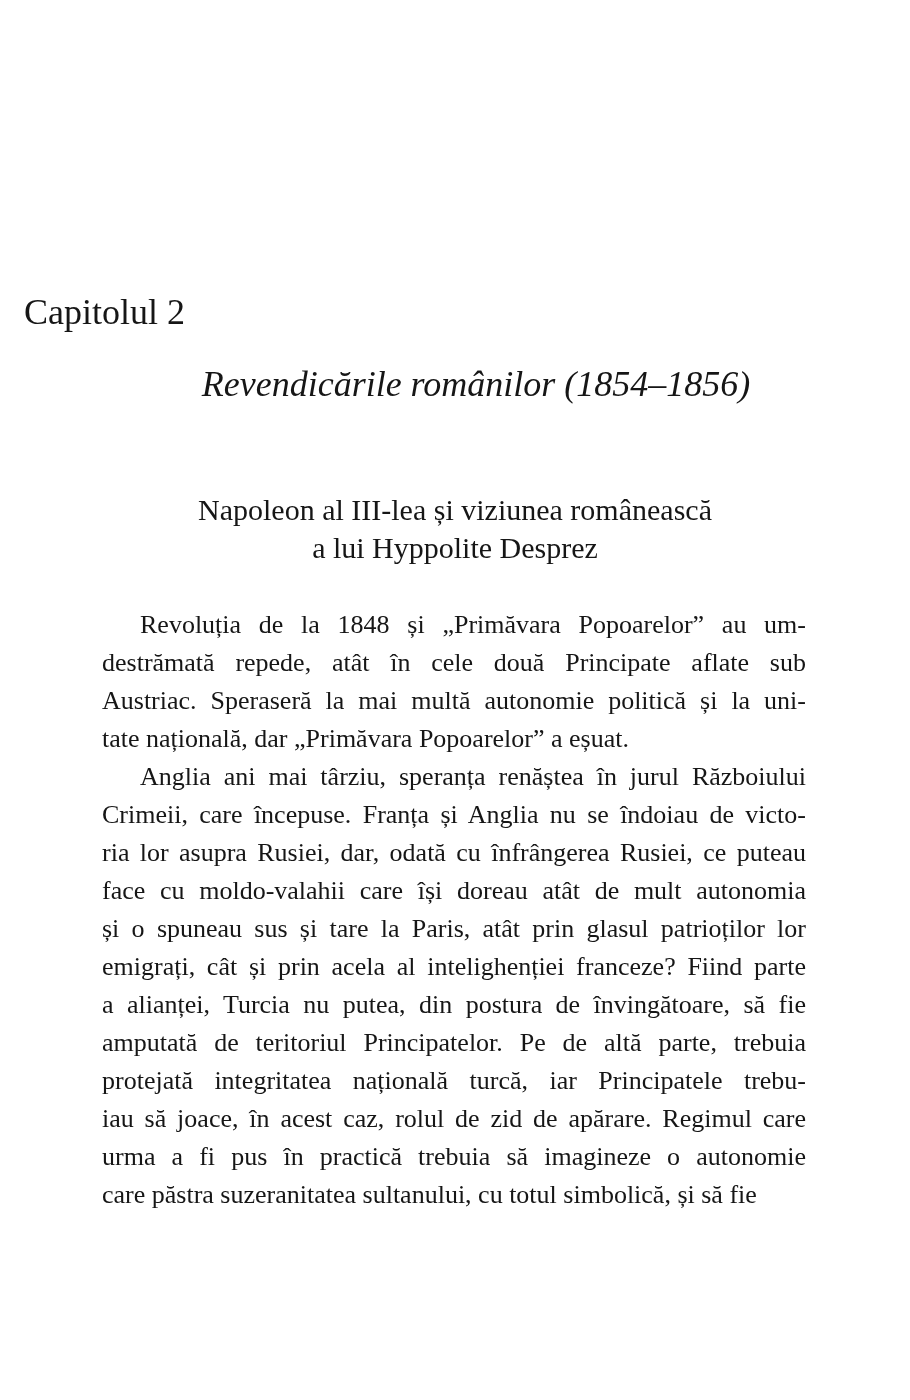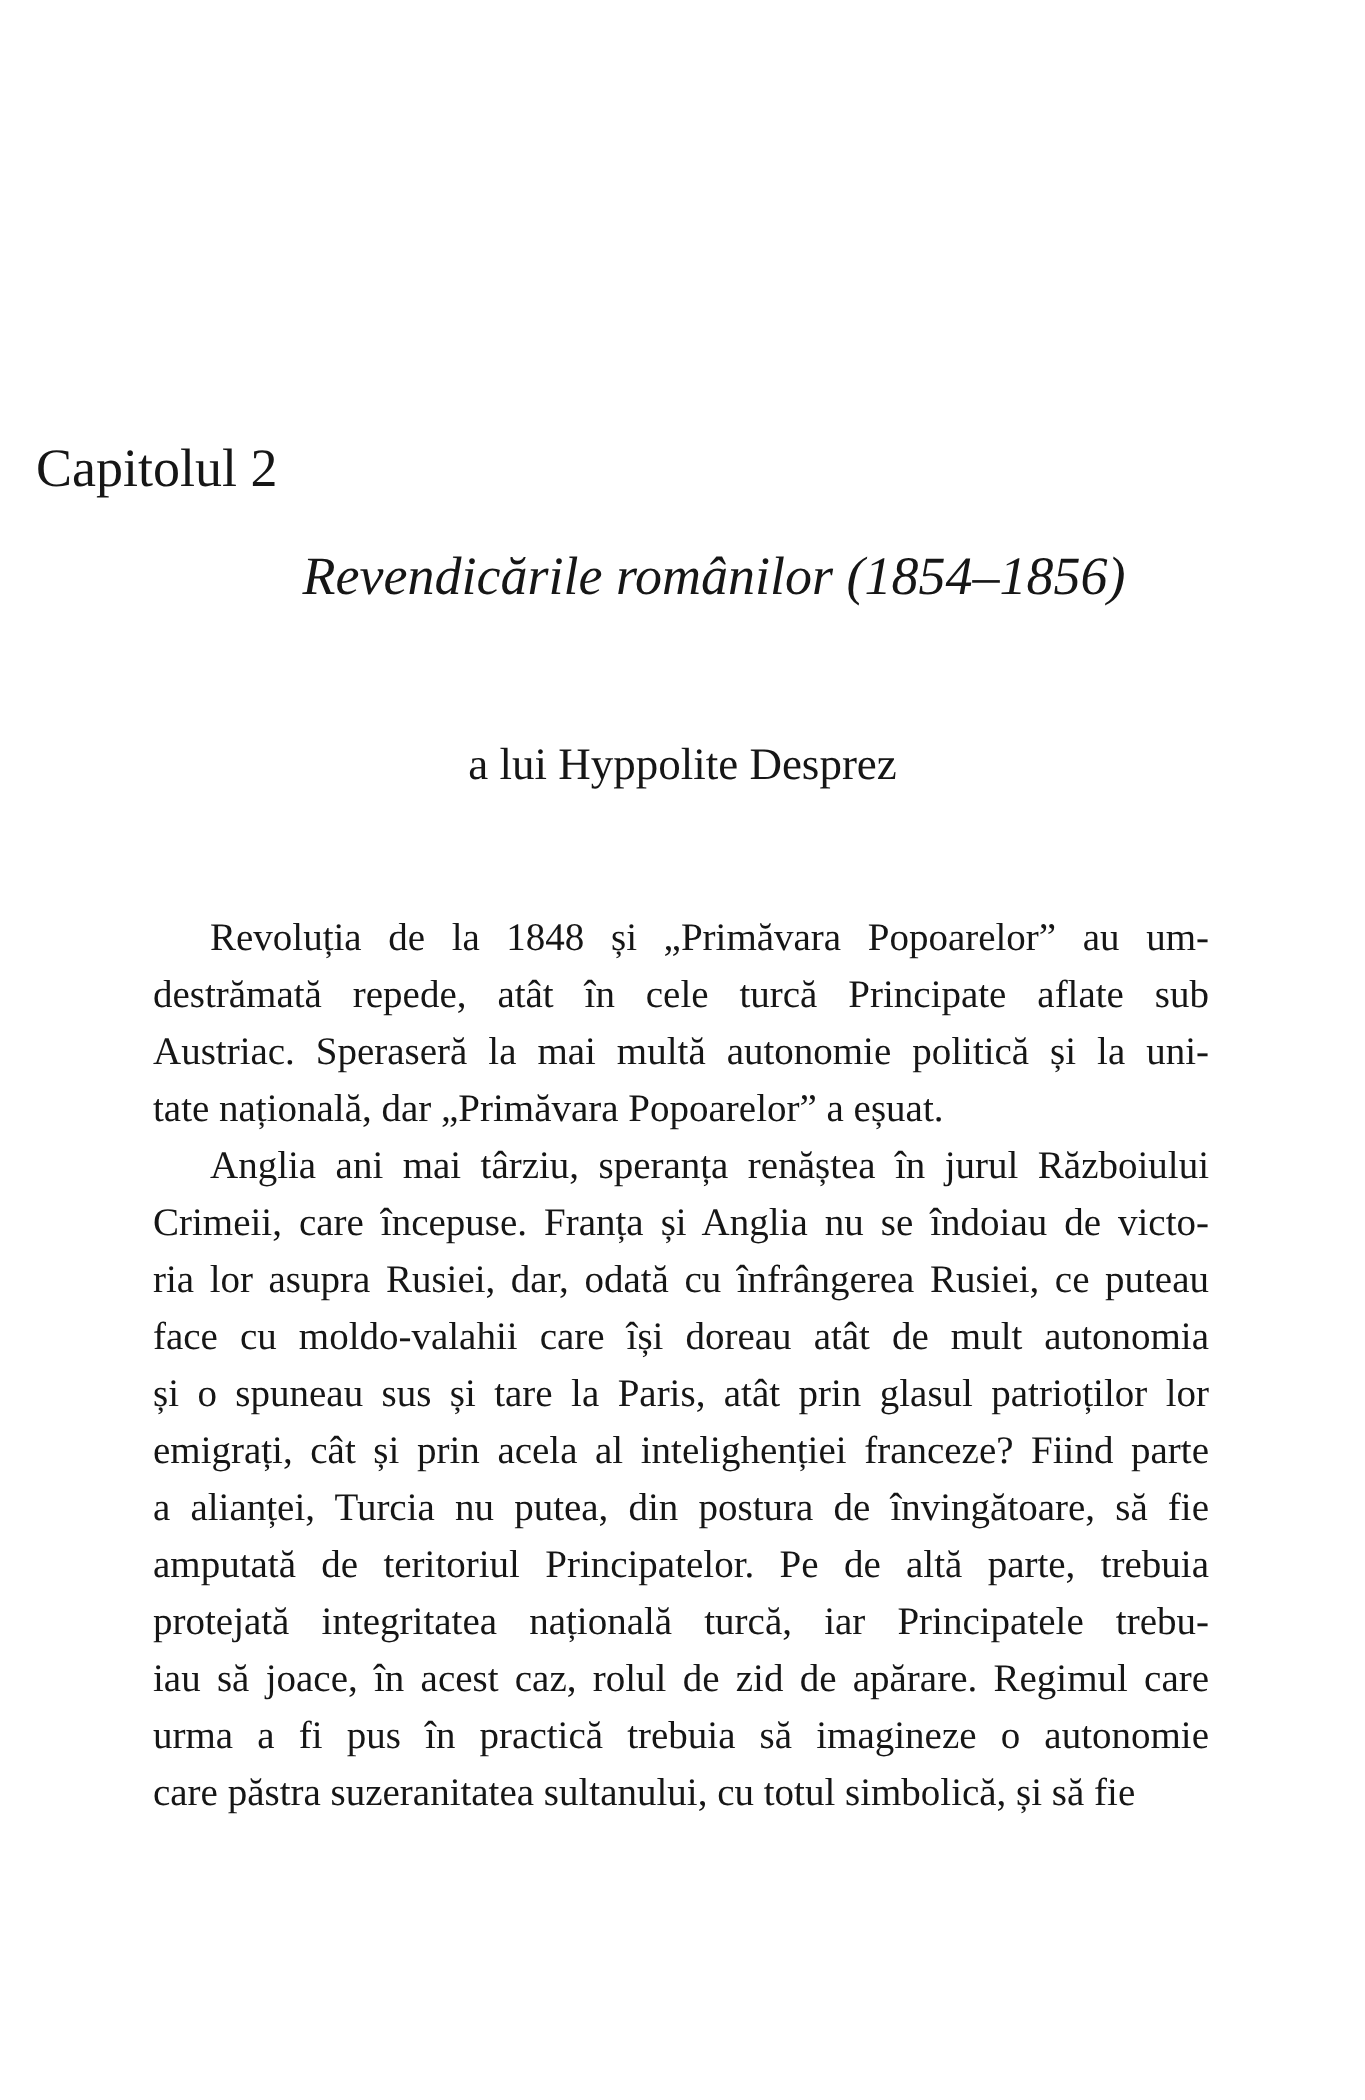--- a/index.html
+++ b/index.html
@@ -72,26 +72,27 @@
 </style>
 </head>
 <body>
 
 <div class="page">
   <h1 class="chapter-title">Capitolul 2</h1>
 
   <h2 class="chapter-subtitle">Revendicările românilor (1854–1856)</h2>
 
   <div class="section-heading">
+    <div>Napoleon al III-lea și viziunea românească</div>
     <div>a lui Hyppolite Desprez</div>
   </div>
 
   <div class="body-text" id="body-text">
       <div class="line first">Revoluția de la 1848 și „Primăvara Popoarelor” au um-</div>
-      <div class="line">destrămată repede, atât în cele turcă Principate aflate sub</div>
+      <div class="line">destrămată repede, atât în cele două Principate aflate sub</div>
       <div class="line">Austriac. Speraseră la mai multă autonomie politică și la uni-</div>
       <div class="line last">tate națională, dar „Primăvara Popoarelor” a eșuat.</div>
       <div class="line first">Anglia ani mai târziu, speranța renăștea în jurul Războiului</div>
       <div class="line">Crimeii, care începuse. Franța și Anglia nu se îndoiau de victo-</div>
       <div class="line">ria lor asupra Rusiei, dar, odată cu înfrângerea Rusiei, ce puteau</div>
       <div class="line">face cu moldo-valahii care își doreau atât de mult autonomia</div>
       <div class="line">și o spuneau sus și tare la Paris, atât prin glasul patrioților lor</div>
       <div class="line">emigrați, cât și prin acela al intelighenției franceze? Fiind parte</div>
       <div class="line">a alianței, Turcia nu putea, din postura de învingătoare, să fie</div>
       <div class="line">amputată de teritoriul Principatelor. Pe de altă parte, trebuia</div>

